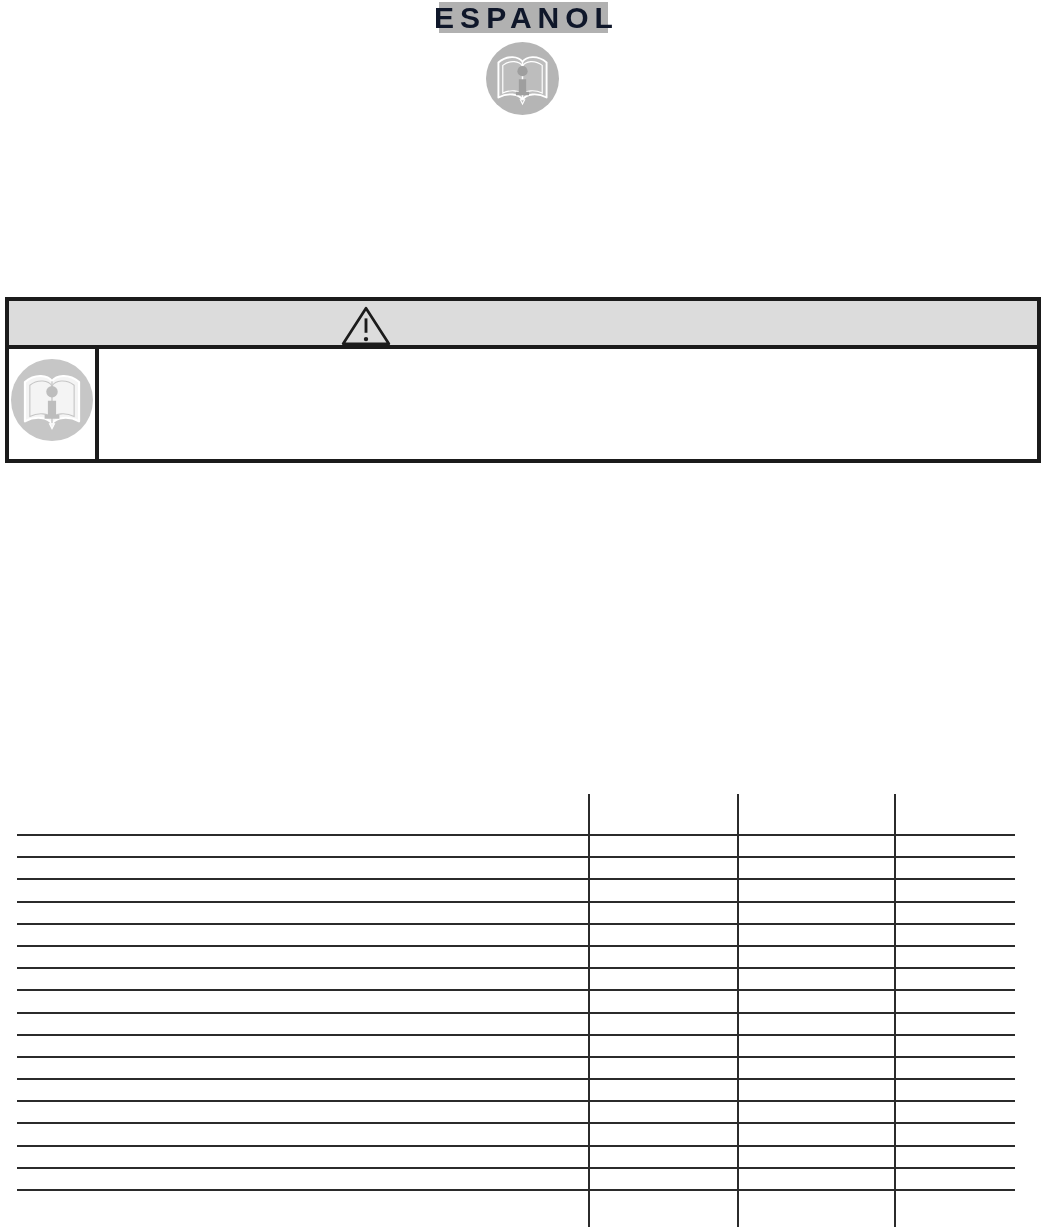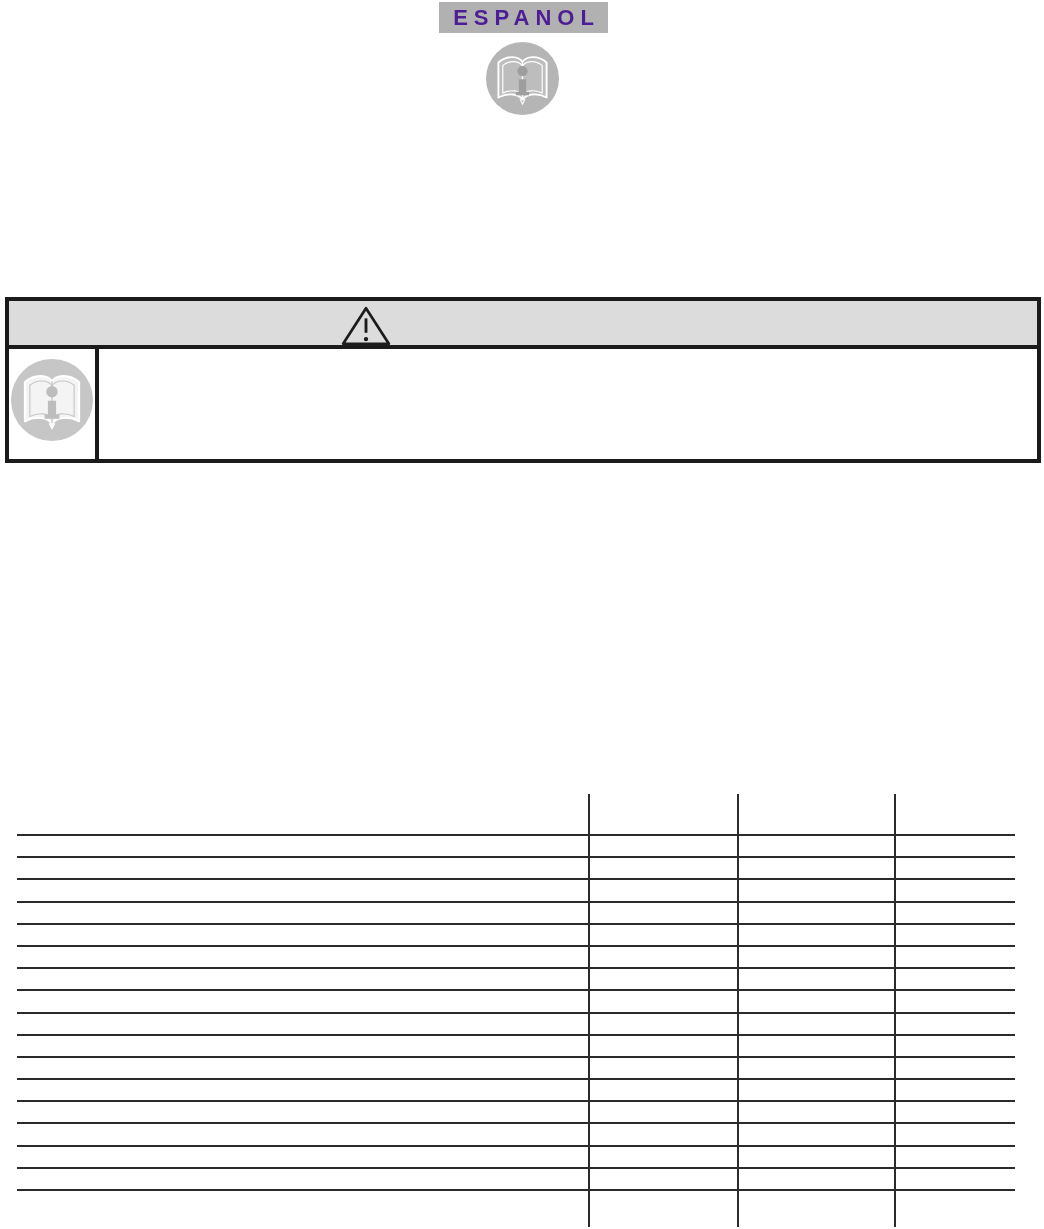--- a/index.html
+++ b/index.html
@@ -7,21 +7,21 @@
     position:relative; width:1044px; height:1229px; background:#ffffff;
     font-family:"Liberation Sans", sans-serif; overflow:hidden;
   }
 
   
   .lang-box {
     position:absolute; left:439px; top:2px; width:169px; height:31px;
     background:#b1b1b1; display:flex; align-items:center; justify-content:center;
   }
   .lang-label {
-    color:#4c1d95; font-weight:bold; font-size:22px; letter-spacing:6px;
+    color:#0f172a; font-weight:bold; font-size:30px; letter-spacing:6px;
     padding-left:6px; 
   }
 
   
   .top-icon { position:absolute; left:486px; top:42px; width:73px; height:73px; }
   .top-icon svg, .note-icon svg { display:block; width:100%; height:100%; }
 
   
   .warning-box {
     position:absolute; left:5px; top:297px; width:1036px; height:166px;

